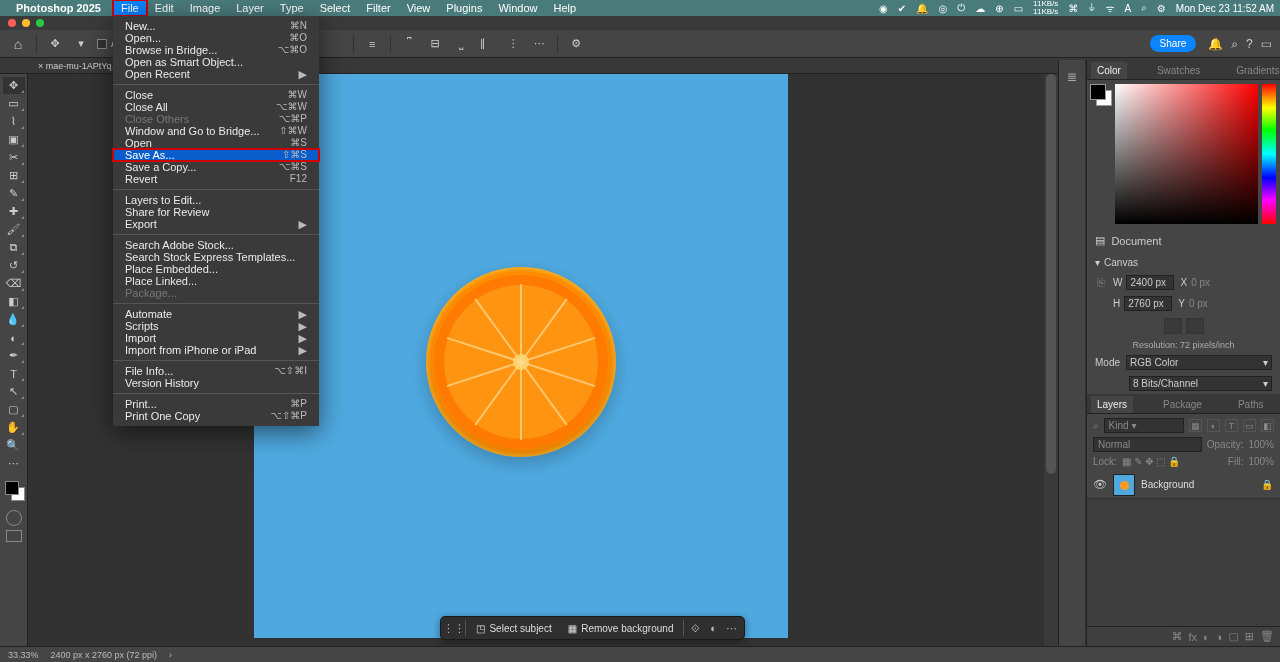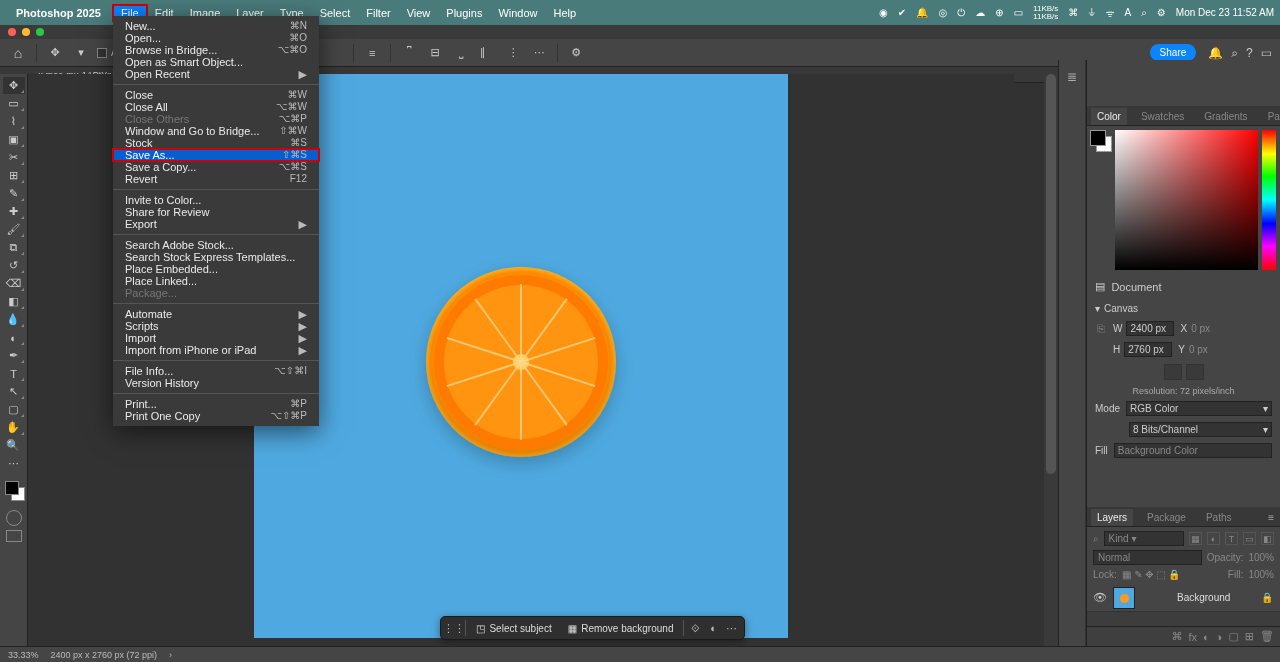--- a/index.html
+++ b/index.html
@@ -1,19 +1,19 @@
 <!DOCTYPE html>
 <html><head>
 <meta charset="utf-8">
 <style>
 * { margin: 0; padding: 0; box-sizing: border-box; font-family: -apple-system, "Helvetica Neue", Arial, sans-serif; }
 body { width: 1280px; height: 662px; background: #323232; overflow: hidden; position: relative; color: #ccc; font-size: 11px; }
 
 
-.mac-menubar { height: 25px; background: #4a7b7b; display: flex; align-items: center; color: #fff; font-size: 11px; padding: 0 6px; position: relative; }
+.mac-menubar { height: 16px; background: #4a7b7b; display: flex; align-items: center; color: #fff; font-size: 11px; padding: 0 6px; position: relative; }
 .mac-menubar .apple { margin-right: 10px; }
 .mac-menubar .app-name { font-weight: 600; margin-right: 12px; }
 .mac-menubar .menu-item { padding: 0 8px; height: 16px; line-height: 16px; cursor: default; }
 .mac-menubar .menu-item.active { background: #0a84ff; }
 .mac-menubar .menu-item.outlined { outline: 2px solid #d10000; outline-offset: -1px; }
 .mac-menubar .status { margin-left: auto; display: flex; align-items: center; gap: 10px; }
 .mac-menubar .status span { font-size: 10px; }
 
 
 .title-bar { height: 14px; background: #3a3a3a; display: flex; align-items: center; }
@@ -55,21 +55,21 @@
 .swatch-pair .bg { position:absolute; right:0px; bottom:0px; width:14px; height:14px; background:#fff; border:1px solid #888;}
 .bottom-tools { margin-top: 8px; display:flex; flex-direction:column; gap:4px;}
 .bottom-tools .qmask { width:16px;height:16px;border:1px solid #888;border-radius:50%; }
 .bottom-tools .sq { width:16px;height:12px;border:1px solid #888;}
 
 
 .right-col { position: absolute; top: 60px; right: 0; width: 194px; bottom: 16px; background: #454545; border-left: 1px solid #222; display:flex; flex-direction:column; }
 .dock-tabs { position:absolute; top:60px; right:194px; width:28px; bottom:16px; background:#454545; border-left:1px solid #222; border-right:1px solid #333; display:flex; flex-direction:column; align-items:center; padding-top:8px; gap:8px;}
 .dock-tabs .dt { width:18px;height:18px; color:#aaa; font-size:12px; display:flex;align-items:center;justify-content:center;}
 
-.panel-tabs { height: 20px; background: #383838; display: flex; align-items: flex-end; padding-left: 4px; gap: 8px; font-size: 10px; color: #888; border-bottom:1px solid #222;margin-top:46px;}
+.panel-tabs { height: 20px; background: #383838; display: flex; align-items: flex-end; padding-left: 4px; gap: 24px; font-size: 10px; color: #888; border-bottom:1px solid #222;}
 .panel-tabs .pt { padding: 3px 6px; cursor:default;}
 .panel-tabs .pt.active { color: #eee; background:#454545;}
 .panel-tabs .pt-menu { margin-left:auto; padding:3px 6px; color:#aaa;}
 
 
 .color-panel { height: 148px; background:#454545; display:flex; }
 .color-panel .fgbg { width:26px; padding:4px; position:relative;}
 .color-panel .fgbg .fgc{width:16px;height:16px;background:#000;border:1px solid #999;position:absolute;left:3px;top:4px;}
 .color-panel .fgbg .bgc{width:16px;height:16px;background:#fff;border:1px solid #999;position:absolute;left:9px;top:10px;}
 .color-panel .picker { flex:1; margin:4px 2px; background: linear-gradient(to bottom, rgba(0,0,0,0) 0%, #000 100%), linear-gradient(to right, #fff 0%, #ff0000 100%); position:relative;}
@@ -93,21 +93,21 @@
 .layers-panel { flex:1; background:#454545; display:flex; flex-direction:column; min-height:0;}
 .layers-body { flex:1; background:#3d3d3d; overflow:auto;}
 .layers-controls { padding:4px 6px; font-size:10px; color:#888; display:flex; flex-direction:column; gap:4px;}
 .layers-controls .lc-row { display:flex; align-items:center; gap:5px;}
 .layers-controls .kind-sel{ flex:1; background:#333; border:1px solid #222; padding:1px 4px;}
 .layers-controls .fil-ic { width:13px; height:13px; border:1px solid #555; display:flex; align-items:center; justify-content:center; font-size:9px;}
 .layer-row { height:28px; display:flex; align-items:center; gap:6px; padding:0 6px; background:#454545; border-bottom:1px solid #333;}
 .layer-row .eye { width:14px; font-size:11px; color:#ccc;}
 .layer-row .thumb { width:22px; height:22px; background:#4fa9e0; border:1px solid #222; position:relative;}
 .layer-row .thumb::after{content:"";position:absolute;left:6px;top:6px;width:9px;height:9px;border-radius:50%;background:#ff9a1e;}
-.layer-row .lname { flex:1; font-size:10px; color:#ddd;margin-left:36px;}
+.layer-row .lname { flex:1; font-size:10px; color:#ddd;}
 .layer-row .lock { font-size:10px; color:#999;}
 .layers-footer { height:20px; background:#3f3f3f; border-top:1px solid #222; display:flex; align-items:center; justify-content:flex-end; gap:6px; padding:0 6px; color:#888;}
 .layers-footer span{font-size:11px;}
 
 
 .status-bar { position:absolute; left:0; right:0; bottom:0; height:16px; background:#454545; display:flex; align-items:center; padding:0 8px; font-size:9px; color:#bbb; gap:12px; border-top:1px solid #222;}
 
 
 .dropdown { position: absolute; top: 16px; left: 113px; width: 206px; background: #3a3a3a; box-shadow: 0 6px 24px rgba(0,0,0,0.55); padding: 4px 0; z-index: 5000; color: #eaeaea; font-size: 11px;}
 .dropdown .dd-item { display:flex; justify-content:space-between; align-items:center; padding: 1px 12px; height:12px; line-height:12px; }
@@ -326,26 +326,20 @@
           <span>▾</span>
         </div>
       </div>
     <div class="row">
         <span style="width:28px"></span>
         <div class="sel">
           <span>8 Bits/Channel</span>
           <span>▾</span>
         </div>
       </div>
-    <div class="row">
-        <span>Fill</span>
-        <div class="sel muted">
-          <span>Background Color</span>
-        </div>
-      </div>
   </div>
 
   <div class="panel-tabs">
     <div class="pt active">Layers</div>
     <div class="pt">Package</div>
     <div class="pt">Paths</div>
     <div class="pt-menu">≡</div>
   </div>
   <div class="layers-panel">
     <div class="layers-controls">
@@ -444,38 +438,38 @@
     </div>
     <div class="dd-item disabled">
       <span>Close Others</span>
       <span class="shortcut">⌥⌘P</span>
     </div>
     <div class="dd-item">
       <span>Window and Go to Bridge...</span>
       <span class="shortcut">⇧⌘W</span>
     </div>
     <div class="dd-item">
-      <span>Stock</span>
+      <span>Open</span>
       <span class="shortcut">⌘S</span>
     </div>
     <div class="dd-item hi">
       <span>Save As...</span>
       <span class="shortcut">⇧⌘S</span>
     </div>
     <div class="dd-item">
       <span>Save a Copy...</span>
       <span class="shortcut">⌥⌘S</span>
     </div>
     <div class="dd-item">
       <span>Revert</span>
       <span class="shortcut">F12</span>
     </div>
     <div class="dd-sep"></div>
     <div class="dd-item">
-      <span>Invite to Color...</span>
+      <span>Layers to Edit...</span>
     </div>
     <div class="dd-item">
       <span>Share for Review</span>
     </div>
     <div class="dd-item">
       <span>Export</span>
       <span class="sub">▶</span>
     </div>
     <div class="dd-sep"></div>
     <div class="dd-item">

